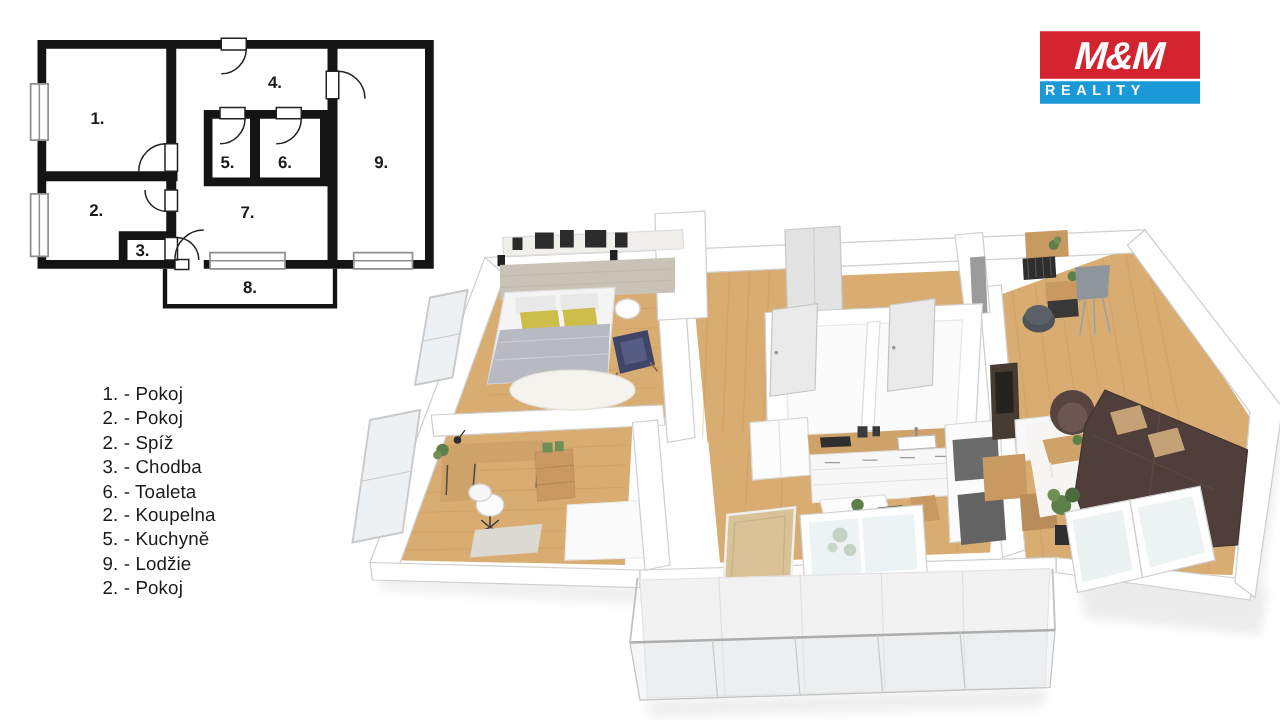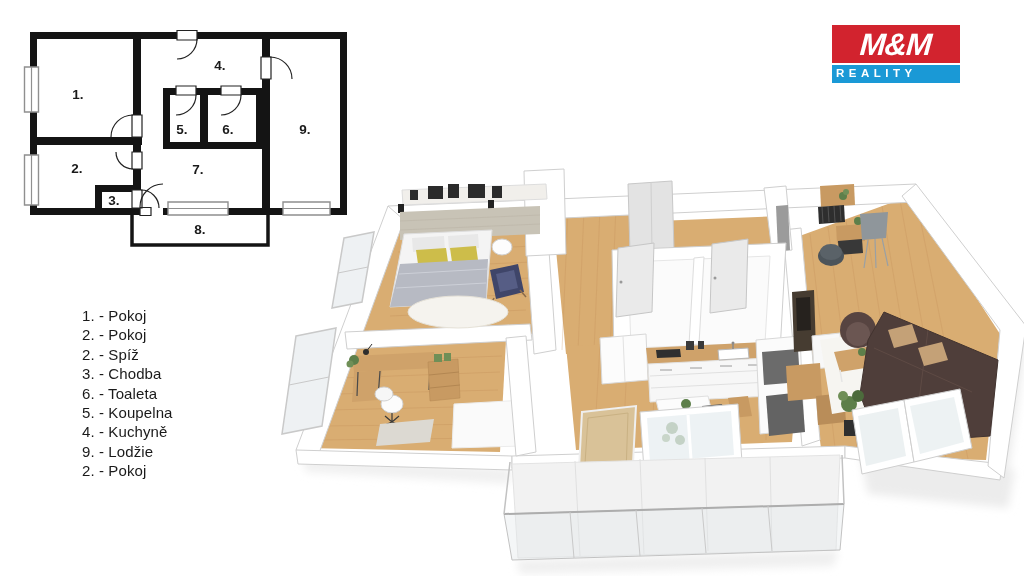--- a/index.html
+++ b/index.html
@@ -248,22 +248,22 @@
   <text x="180" y="212" text-anchor="middle">8.</text>
   <text x="285" y="112" text-anchor="middle">9.</text>
 </svg>
 
 <div class="legend">
   <div>1. - Pokoj</div>
   <div>2. - Pokoj</div>
   <div>2. - Spíž</div>
   <div>3. - Chodba</div>
   <div>6. - Toaleta</div>
-  <div>5. - Koupelna</div>
-  <div>4. - Kuchyně</div>
+  <div>2. - Koupelna</div>
+  <div>5. - Kuchyně</div>
   <div>9. - Lodžie</div>
   <div>2. - Pokoj</div>
 </div>
 
 <div class="logo">
   <div class="logo-red">
     <span>M&amp;M</span>
   </div>
   <div class="logo-blue">
     <span>REALITY</span>

